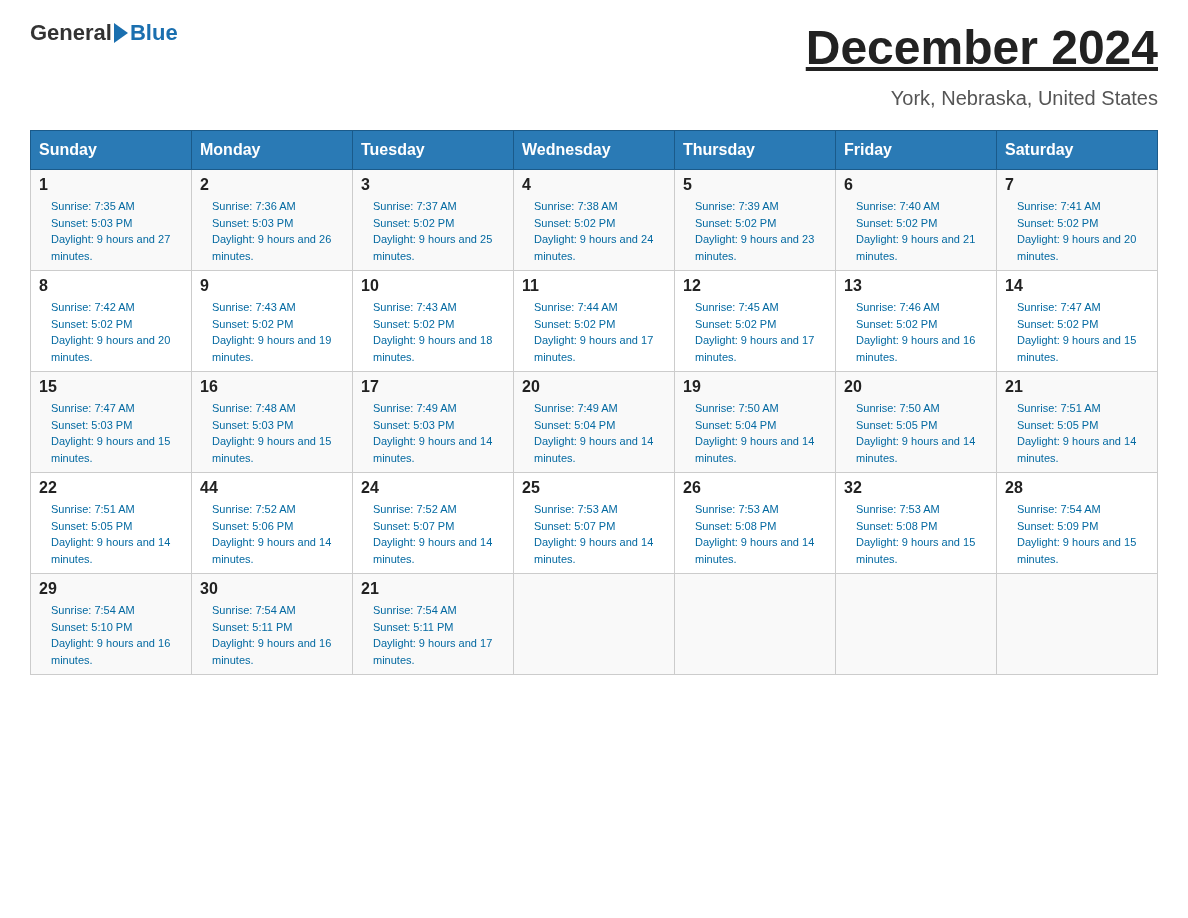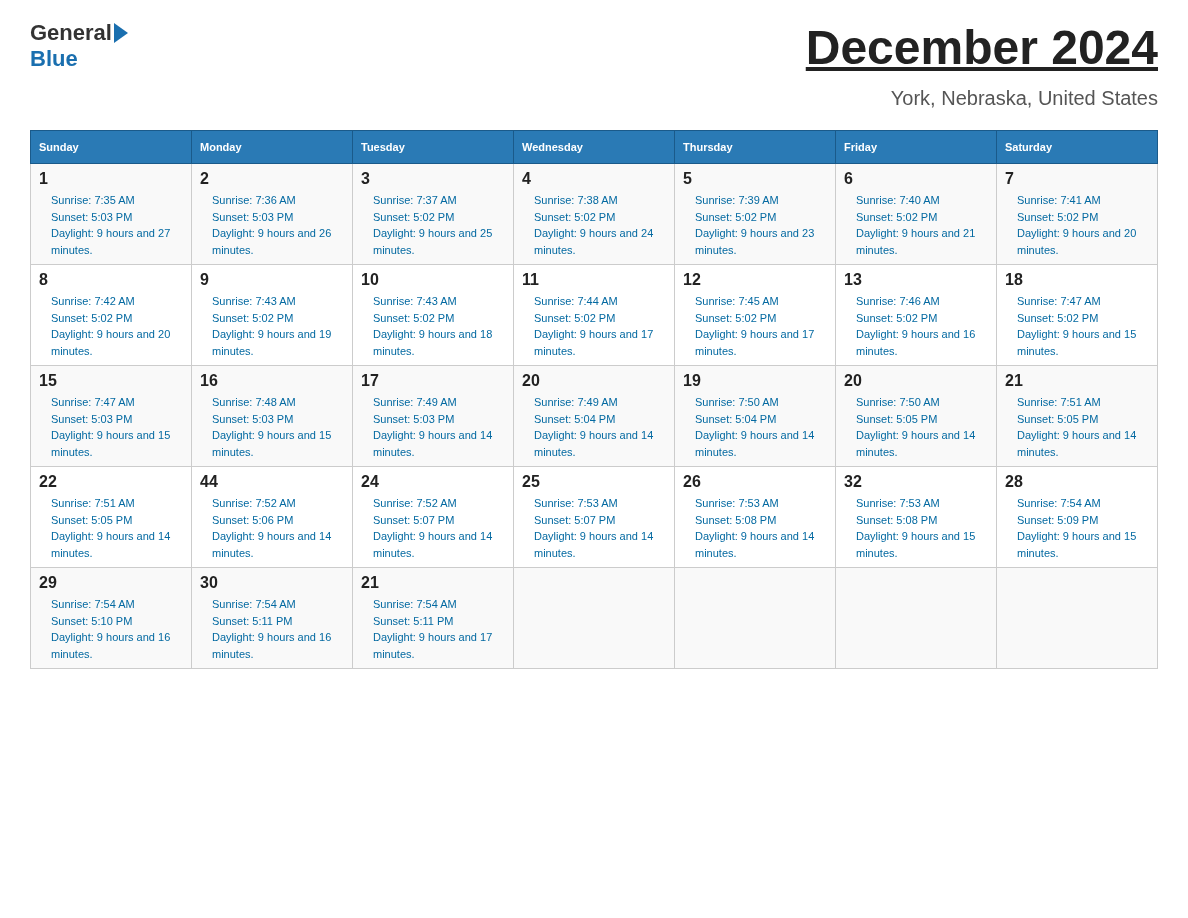--- a/index.html
+++ b/index.html
@@ -11,21 +11,21 @@
       min-height: 918px;
     }
     .header {
       display: flex;
       justify-content: space-between;
       align-items: flex-start;
       margin-bottom: 20px;
     }
     .logo {
       display: flex;
-      flex-direction: column;
+      flex-direction: row;
       align-items: flex-start;
     }
     .logo-top {
       display: flex;
       align-items: center;
       font-size: 22px;
       font-weight: bold;
       color: #333;
     }
     .logo-general { color: #333; }
@@ -58,21 +58,21 @@
     }
     table {
       width: 100%;
       border-collapse: collapse;
       table-layout: fixed;
     }
     thead tr th {
       background-color: #2a7ab5;
       color: #fff;
       padding: 10px 8px;
-      font-size: 11px;
+      font-size: 16px;
       font-weight: bold;
       text-align: left;
       border: 1px solid #1a5a8a;
     }
     tbody tr td {
       vertical-align: top;
       padding: 6px 8px;
       border: 1px solid #ccc;
       font-size: 13px;
       color: #333;
@@ -179,21 +179,21 @@
         </td>
         <td>
           <div class="day-number">12</div>
           <div class="day-info">Sunrise: 7:45 AM<br>Sunset: 5:02 PM<br>Daylight: 9 hours and 17 minutes.</div>
         </td>
         <td>
           <div class="day-number">13</div>
           <div class="day-info">Sunrise: 7:46 AM<br>Sunset: 5:02 PM<br>Daylight: 9 hours and 16 minutes.</div>
         </td>
         <td>
-          <div class="day-number">18</div>
+          <div class="day-number">14</div>
           <div class="day-info">Sunrise: 7:47 AM<br>Sunset: 5:02 PM<br>Daylight: 9 hours and 15 minutes.</div>
         </td>
       </tr>
       <tr>
         <td>
           <div class="day-number">15</div>
           <div class="day-info">Sunrise: 7:47 AM<br>Sunset: 5:03 PM<br>Daylight: 9 hours and 15 minutes.</div>
         </td>
         <td>
           <div class="day-number">16</div>

